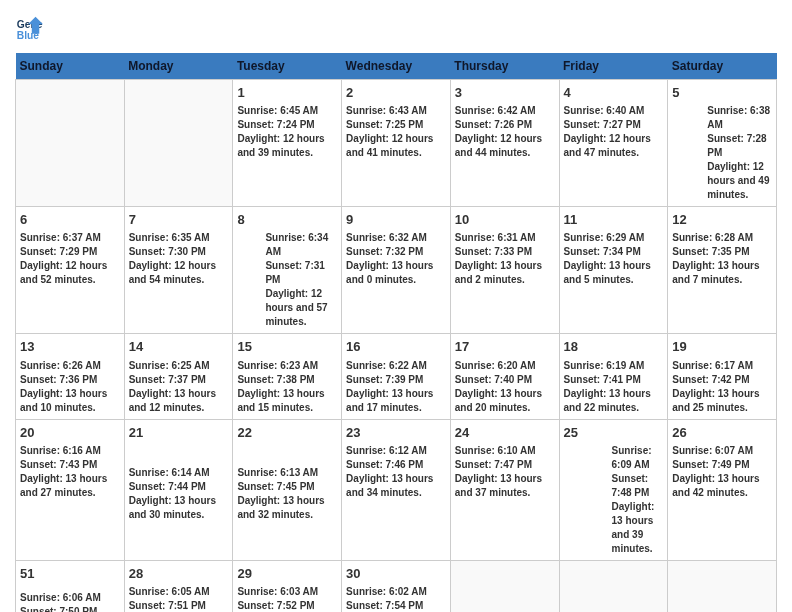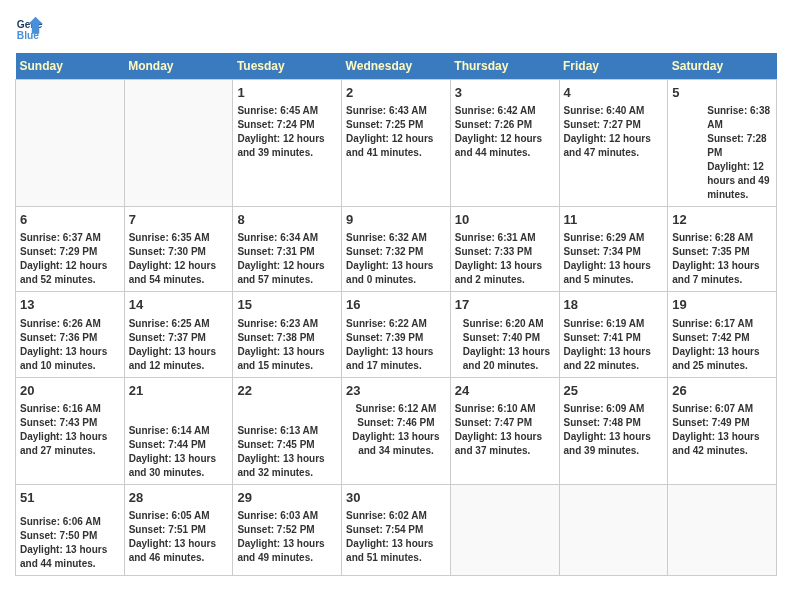--- a/index.html
+++ b/index.html
@@ -37,21 +37,21 @@
       font-size: 14px;
       color: #444;
     }
     table {
       width: 100%;
       border-collapse: collapse;
       font-size: 11px;
     }
     th {
       background-color: #3a7bbf;
-      color: #fef9c3;
+      color: #0f172a;
       padding: 6px 4px;
       text-align: left;
       font-size: 12px;
       font-weight: bold;
     }
     td {
       border: 1px solid #ccc;
       vertical-align: top;
       padding: 4px;
       min-height: 70px;
@@ -153,21 +153,21 @@
 Daylight: 12 hours and 52 minutes.</div>
         </td>
         <td>
           <span class="day-num">7</span>
           <div class="day-info" style="white-space: pre-line;">Sunrise: 6:35 AM
 Sunset: 7:30 PM
 Daylight: 12 hours and 54 minutes.</div>
         </td>
         <td>
           <span class="day-num">8</span>
-          <div class="day-info" style="white-space: pre-line;">Sunrise: 6:34 AM
+          <div class="day-info" style="white-space: pre-line; margin-left: 28px;">Sunrise: 6:34 AM
 Sunset: 7:31 PM
 Daylight: 12 hours and 57 minutes.</div>
         </td>
         <td>
           <span class="day-num">9</span>
           <div class="day-info" style="white-space: pre-line;">Sunrise: 6:32 AM
 Sunset: 7:32 PM
 Daylight: 13 hours and 0 minutes.</div>
         </td>
         <td>
@@ -209,21 +209,21 @@
 Daylight: 13 hours and 15 minutes.</div>
         </td>
         <td>
           <span class="day-num">16</span>
           <div class="day-info" style="white-space: pre-line;">Sunrise: 6:22 AM
 Sunset: 7:39 PM
 Daylight: 13 hours and 17 minutes.</div>
         </td>
         <td>
           <span class="day-num">17</span>
-          <div class="day-info" style="white-space: pre-line; margin-left: 8px;">Sunrise: 6:20 AM
+          <div class="day-info" style="white-space: pre-line;">Sunrise: 6:20 AM
 Sunset: 7:40 PM
 Daylight: 13 hours and 20 minutes.</div>
         </td>
         <td>
           <span class="day-num">18</span>
           <div class="day-info" style="white-space: pre-line;">Sunrise: 6:19 AM
 Sunset: 7:41 PM
 Daylight: 13 hours and 22 minutes.</div>
         </td>
         <td>
@@ -247,33 +247,33 @@
 Daylight: 13 hours and 30 minutes.</div>
         </td>
         <td>
           <span class="day-num">22</span>
           <div class="day-info" style="white-space: pre-line; margin-top: 24px;">Sunrise: 6:13 AM
 Sunset: 7:45 PM
 Daylight: 13 hours and 32 minutes.</div>
         </td>
         <td>
           <span class="day-num">23</span>
-          <div class="day-info" style="white-space: pre-line; text-align: center;">Sunrise: 6:12 AM
+          <div class="day-info" style="white-space: pre-line;">Sunrise: 6:12 AM
 Sunset: 7:46 PM
 Daylight: 13 hours and 34 minutes.</div>
         </td>
         <td>
           <span class="day-num">24</span>
           <div class="day-info" style="white-space: pre-line;">Sunrise: 6:10 AM
 Sunset: 7:47 PM
 Daylight: 13 hours and 37 minutes.</div>
         </td>
         <td>
           <span class="day-num">25</span>
-          <div class="day-info" style="white-space: pre-line;">Sunrise: 6:09 AM
+          <div class="day-info" style="white-space: pre-line; margin-left: 48px;">Sunrise: 6:09 AM
 Sunset: 7:48 PM
 Daylight: 13 hours and 39 minutes.</div>
         </td>
         <td>
           <span class="day-num">26</span>
           <div class="day-info" style="white-space: pre-line;">Sunrise: 6:07 AM
 Sunset: 7:49 PM
 Daylight: 13 hours and 42 minutes.</div>
         </td>
       </tr>

